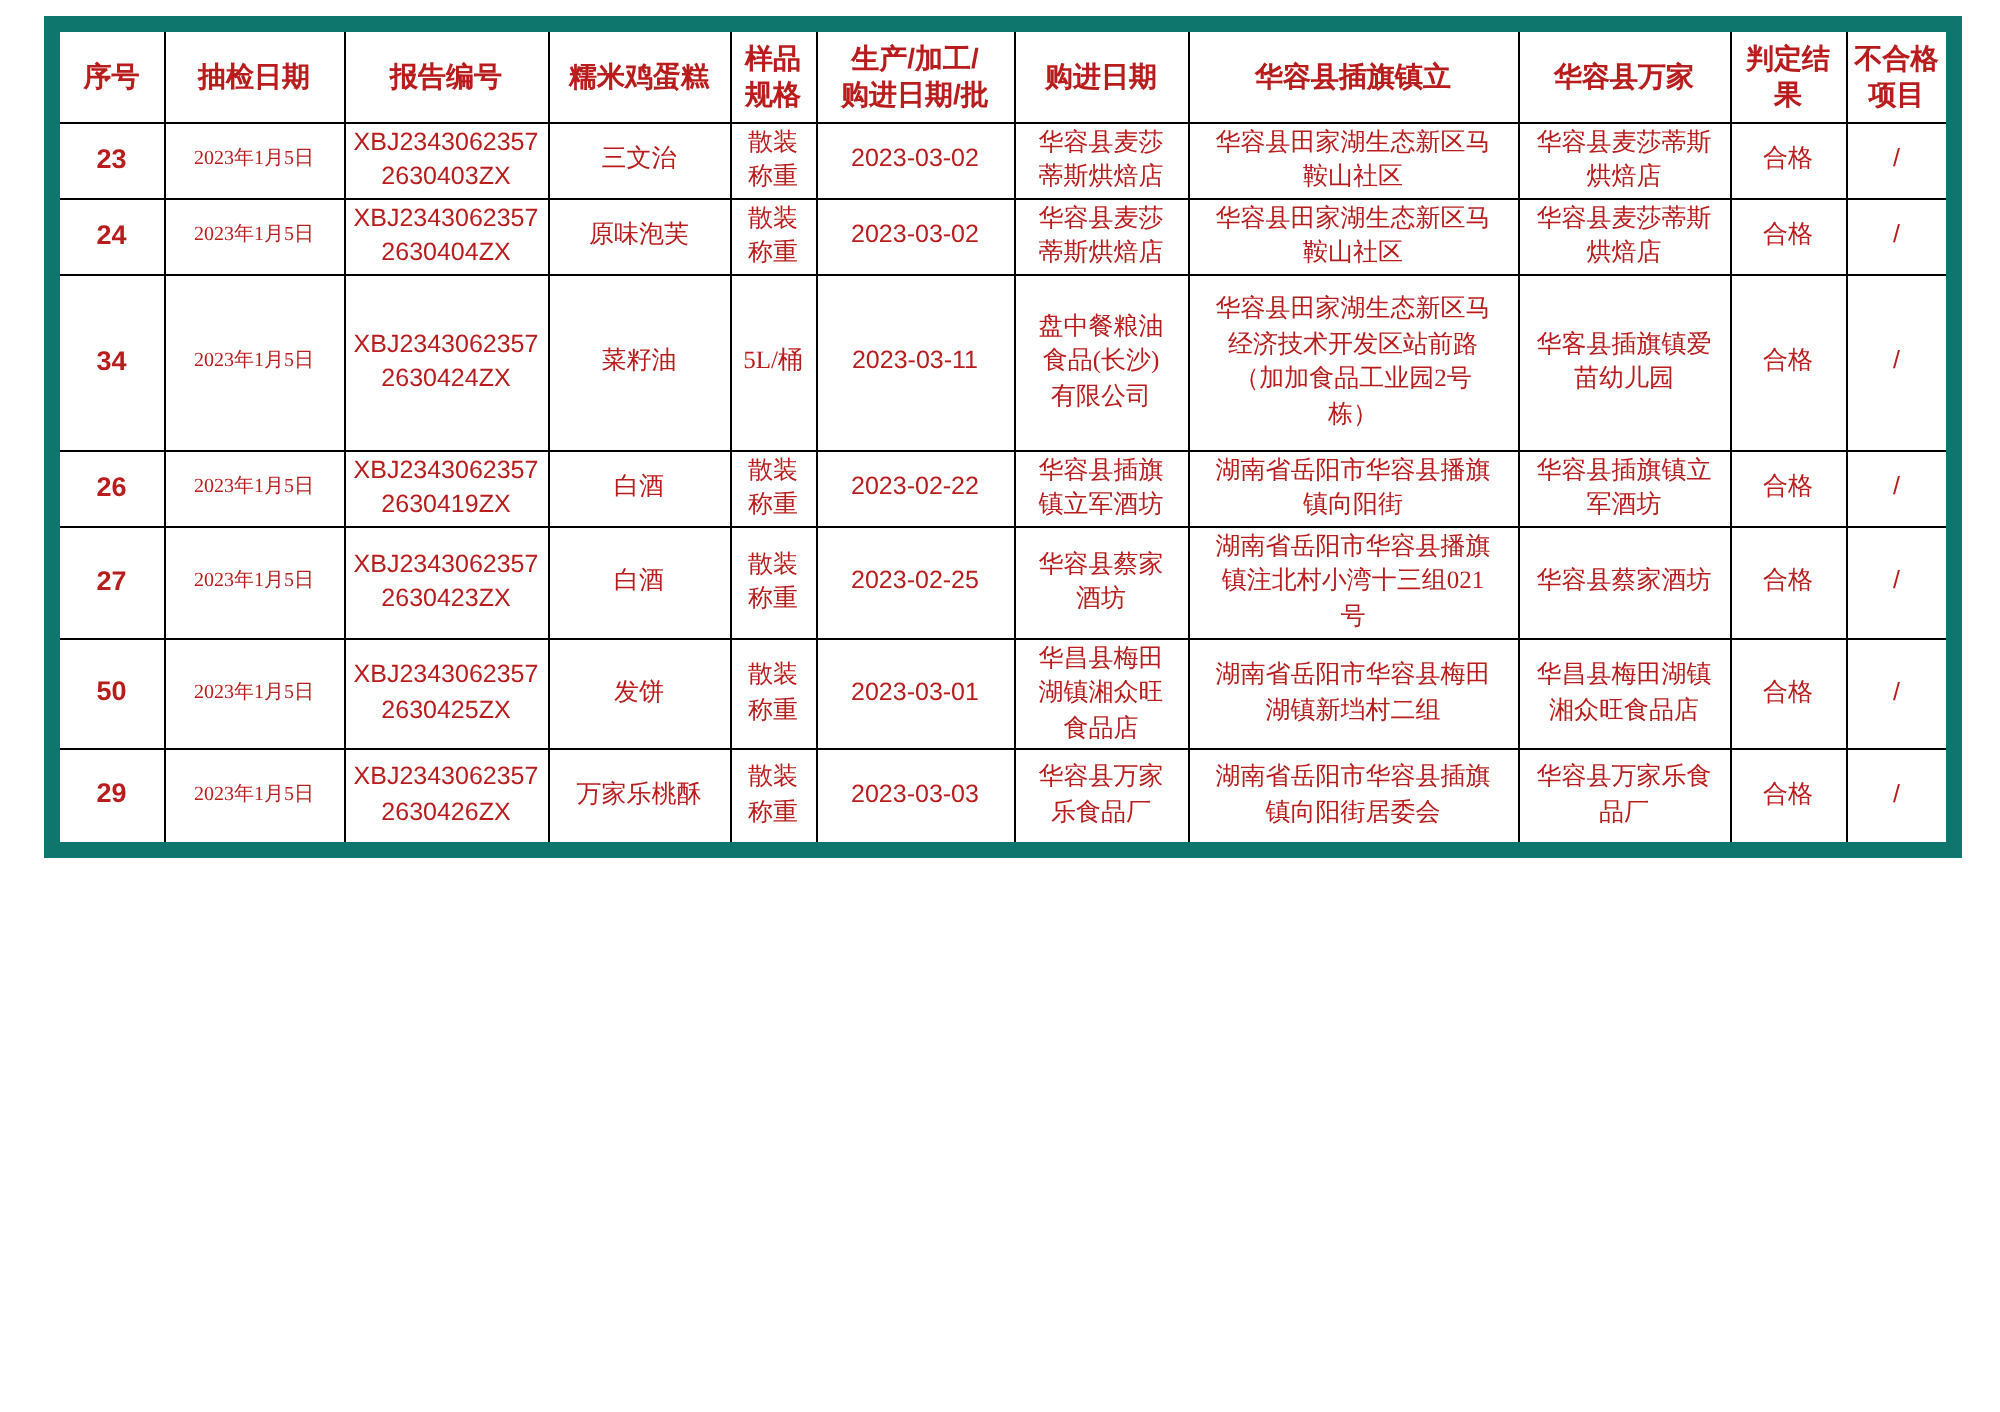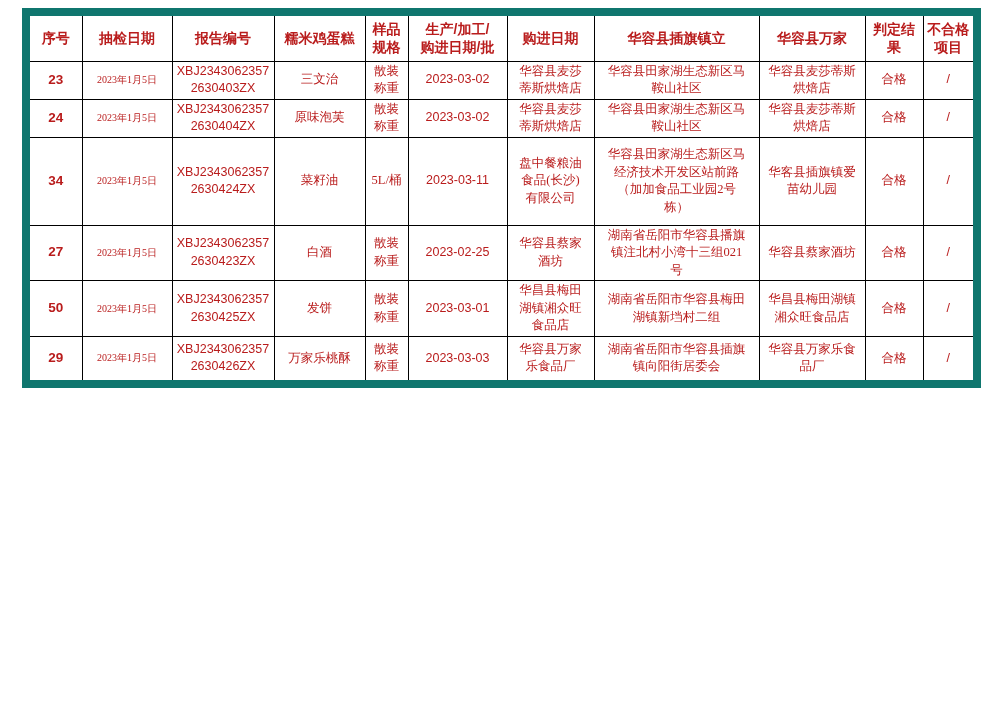--- a/index.html
+++ b/index.html
@@ -160,20 +160,38 @@
           <td>华容县田家湖生态新区马
 经济技术开发区站前路
 （加加食品工业园2号
 栋）</td>
           <td>华客县插旗镇爱
 苗幼儿园</td>
           <td>合格</td>
           <td>/</td>
       </tr>
       <tr>
+        <td>26</td>
+          <td>2023年1月5日</td>
+          <td>XBJ2343062357
+2630419ZX</td>
+          <td>白酒</td>
+          <td>散装
+称重</td>
+          <td>2023-02-22</td>
+          <td>华容县插旗
+镇立军酒坊</td>
+          <td>湖南省岳阳市华容县播旗
+镇向阳街</td>
+          <td>华容县插旗镇立
+军酒坊</td>
+          <td>合格</td>
+          <td>/</td>
+      </tr>
+      <tr>
         <td>27</td>
           <td>2023年1月5日</td>
           <td>XBJ2343062357
 2630423ZX</td>
           <td>白酒</td>
           <td>散装
 称重</td>
           <td>2023-02-25</td>
           <td>华容县蔡家
 酒坊</td>

